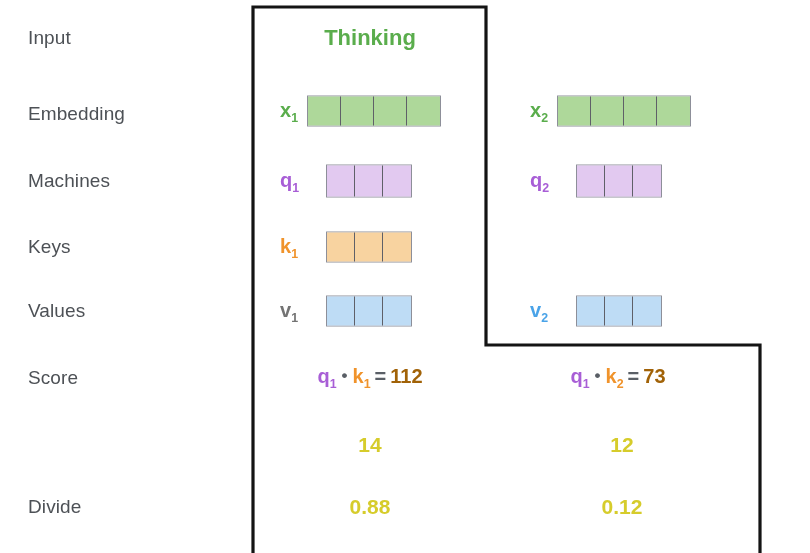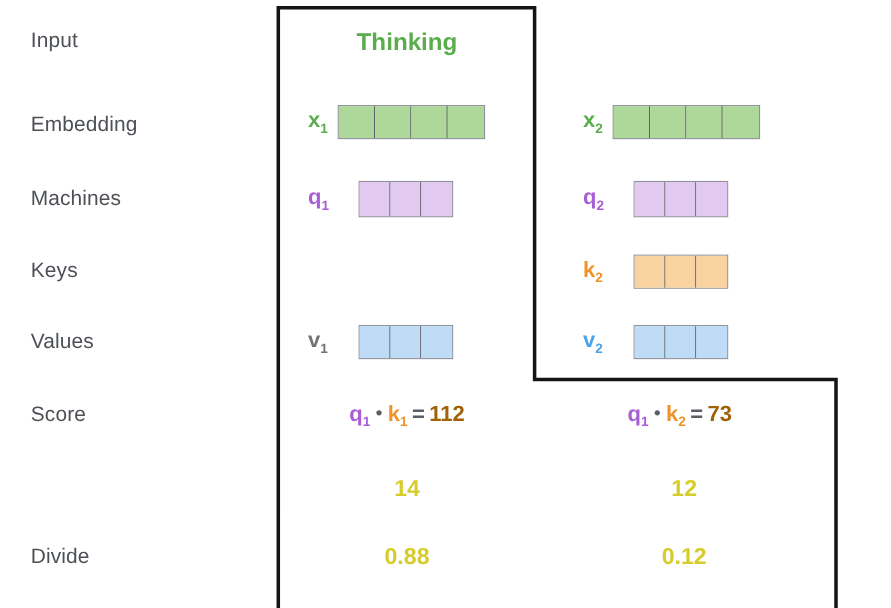--- a/index.html
+++ b/index.html
@@ -135,66 +135,66 @@
 
   <div class="vecrow" style="left:280px;top:181px">
     <span class="vsym" style="color:#a85ed6;width:46px;display:inline-block"><span>q</span><sub>1</sub></span>
     <span class="cells">
       <span class="cell" style="width:28px;height:31px;background:#e2c9f0"></span>
       <span class="cell" style="width:28px;height:31px;background:#e2c9f0"></span>
       <span class="cell" style="width:28px;height:31px;background:#e2c9f0"></span>
     </span>
   </div>
 
-
-  <div class="vecrow" style="left:280px;top:311px">
-    <span class="vsym" style="color:#737373;width:46px;display:inline-block"><span>v</span><sub>1</sub></span>
-    <span class="cells">
-      <span class="cell" style="width:28px;height:29px;background:#bedcf5"></span>
-      <span class="cell" style="width:28px;height:29px;background:#bedcf5"></span>
-      <span class="cell" style="width:28px;height:29px;background:#bedcf5"></span>
-    </span>
-  </div>
-
-  <div class="score" style="left:370px;top:378px">
-    <span class="q"><span>q</span><sub>1</sub></span><span class="dot">•</span><span class="k"><span>k</span><sub>1</sub></span><span class="eq">=</span><span class="num">112</span>
-  </div>
-
-  <div class="ynum" style="left:370px;top:445px">14</div>
-  <div class="ynum" style="left:370px;top:507px">0.88</div>
-
-
-  <div class="vecrow" style="left:530px;top:111px">
-    <span class="vsym" style="color:#5aad4c;margin-right:9px"><span>x</span><sub>2</sub></span>
-    <span class="cells">
-      <span class="cell" style="width:33px;height:29px;background:#aed89a"></span>
-      <span class="cell" style="width:33px;height:29px;background:#aed89a"></span>
-      <span class="cell" style="width:33px;height:29px;background:#aed89a"></span>
-      <span class="cell" style="width:33px;height:29px;background:#aed89a"></span>
-    </span>
-  </div>
-
-  <div class="vecrow" style="left:530px;top:181px">
-    <span class="vsym" style="color:#a85ed6;width:46px;display:inline-block"><span>q</span><sub>2</sub></span>
-    <span class="cells">
-      <span class="cell" style="width:28px;height:31px;background:#e2c9f0"></span>
-      <span class="cell" style="width:28px;height:31px;background:#e2c9f0"></span>
-      <span class="cell" style="width:28px;height:31px;background:#e2c9f0"></span>
-    </span>
-  </div>
-
-  <div class="vecrow" style="left:530px;top:247px">
-    <span class="vsym" style="color:#f0932b;width:46px;display:inline-block"><span>k</span><sub>2</sub></span>
+  <div class="vecrow" style="left:280px;top:247px">
+    <span class="vsym" style="color:#f0932b;width:46px;display:inline-block"><span>k</span><sub>1</sub></span>
     <span class="cells">
       <span class="cell" style="width:28px;height:29px;background:#f8d3a0"></span>
       <span class="cell" style="width:28px;height:29px;background:#f8d3a0"></span>
       <span class="cell" style="width:28px;height:29px;background:#f8d3a0"></span>
     </span>
   </div>
 
+  <div class="vecrow" style="left:280px;top:311px">
+    <span class="vsym" style="color:#737373;width:46px;display:inline-block"><span>v</span><sub>1</sub></span>
+    <span class="cells">
+      <span class="cell" style="width:28px;height:29px;background:#bedcf5"></span>
+      <span class="cell" style="width:28px;height:29px;background:#bedcf5"></span>
+      <span class="cell" style="width:28px;height:29px;background:#bedcf5"></span>
+    </span>
+  </div>
+
+  <div class="score" style="left:370px;top:378px">
+    <span class="q"><span>q</span><sub>1</sub></span><span class="dot">•</span><span class="k"><span>k</span><sub>1</sub></span><span class="eq">=</span><span class="num">112</span>
+  </div>
+
+  <div class="ynum" style="left:370px;top:445px">14</div>
+  <div class="ynum" style="left:370px;top:507px">0.88</div>
+
+
+  <div class="vecrow" style="left:530px;top:111px">
+    <span class="vsym" style="color:#5aad4c;margin-right:9px"><span>x</span><sub>2</sub></span>
+    <span class="cells">
+      <span class="cell" style="width:33px;height:29px;background:#aed89a"></span>
+      <span class="cell" style="width:33px;height:29px;background:#aed89a"></span>
+      <span class="cell" style="width:33px;height:29px;background:#aed89a"></span>
+      <span class="cell" style="width:33px;height:29px;background:#aed89a"></span>
+    </span>
+  </div>
+
+  <div class="vecrow" style="left:530px;top:181px">
+    <span class="vsym" style="color:#a85ed6;width:46px;display:inline-block"><span>q</span><sub>2</sub></span>
+    <span class="cells">
+      <span class="cell" style="width:28px;height:31px;background:#e2c9f0"></span>
+      <span class="cell" style="width:28px;height:31px;background:#e2c9f0"></span>
+      <span class="cell" style="width:28px;height:31px;background:#e2c9f0"></span>
+    </span>
+  </div>
+
+
   <div class="vecrow" style="left:530px;top:311px">
     <span class="vsym" style="color:#4aa3e8;width:46px;display:inline-block"><span>v</span><sub>2</sub></span>
     <span class="cells">
       <span class="cell" style="width:28px;height:29px;background:#bedcf5"></span>
       <span class="cell" style="width:28px;height:29px;background:#bedcf5"></span>
       <span class="cell" style="width:28px;height:29px;background:#bedcf5"></span>
     </span>
   </div>
 
   <div class="score" style="left:618px;top:378px">

